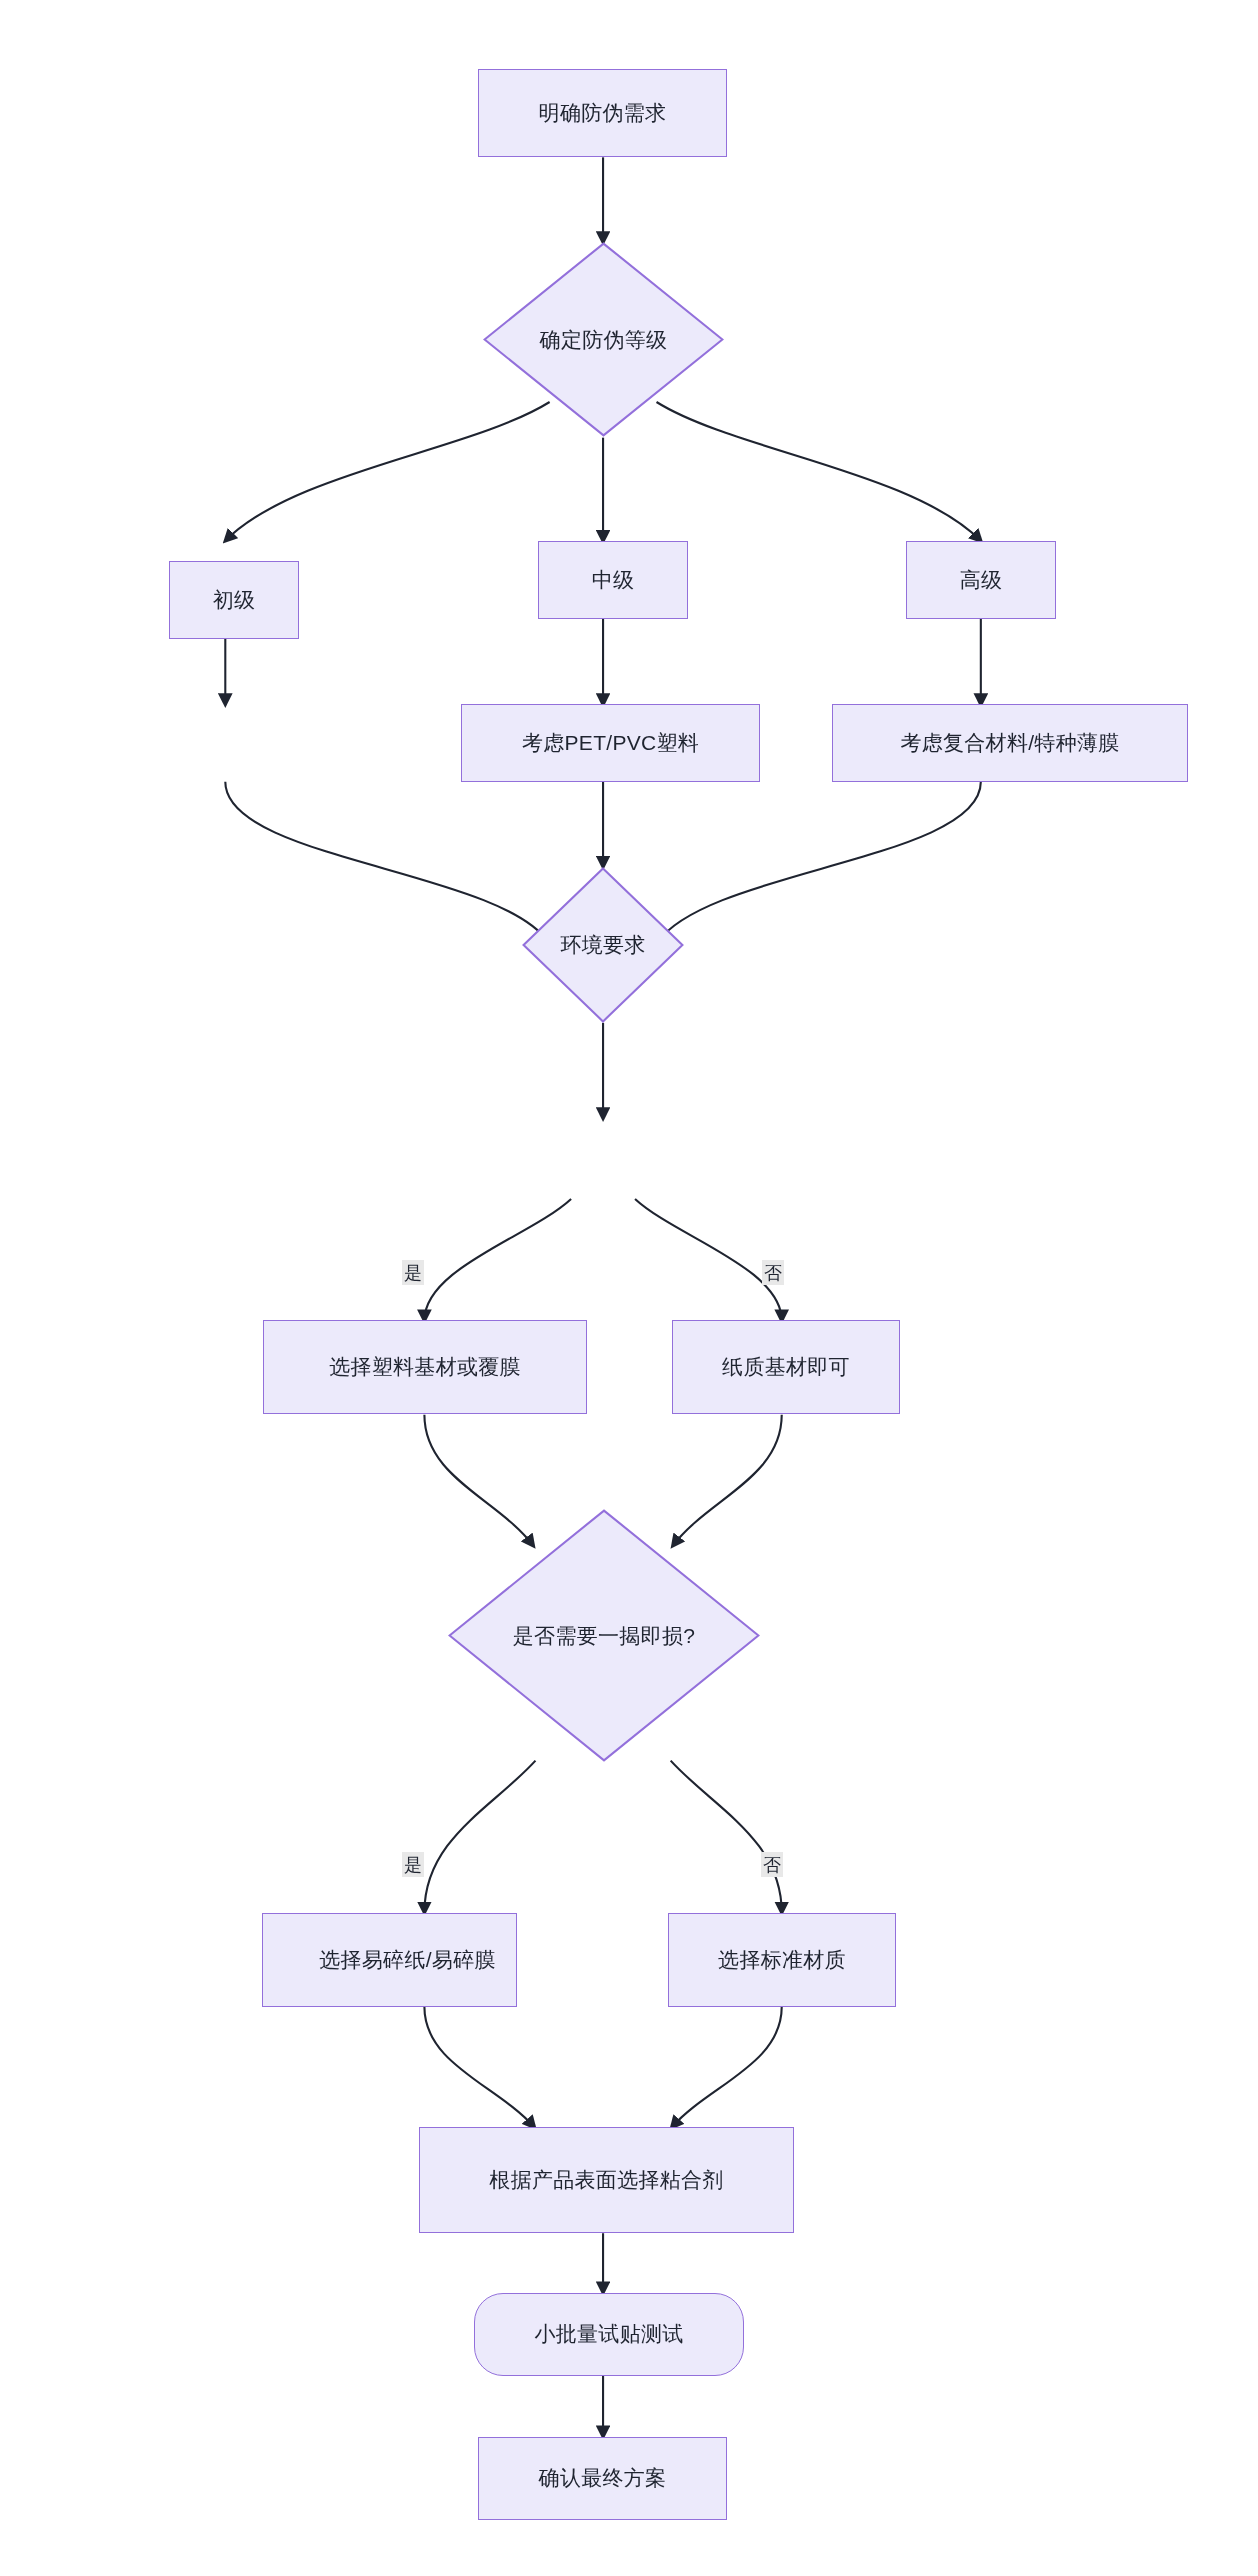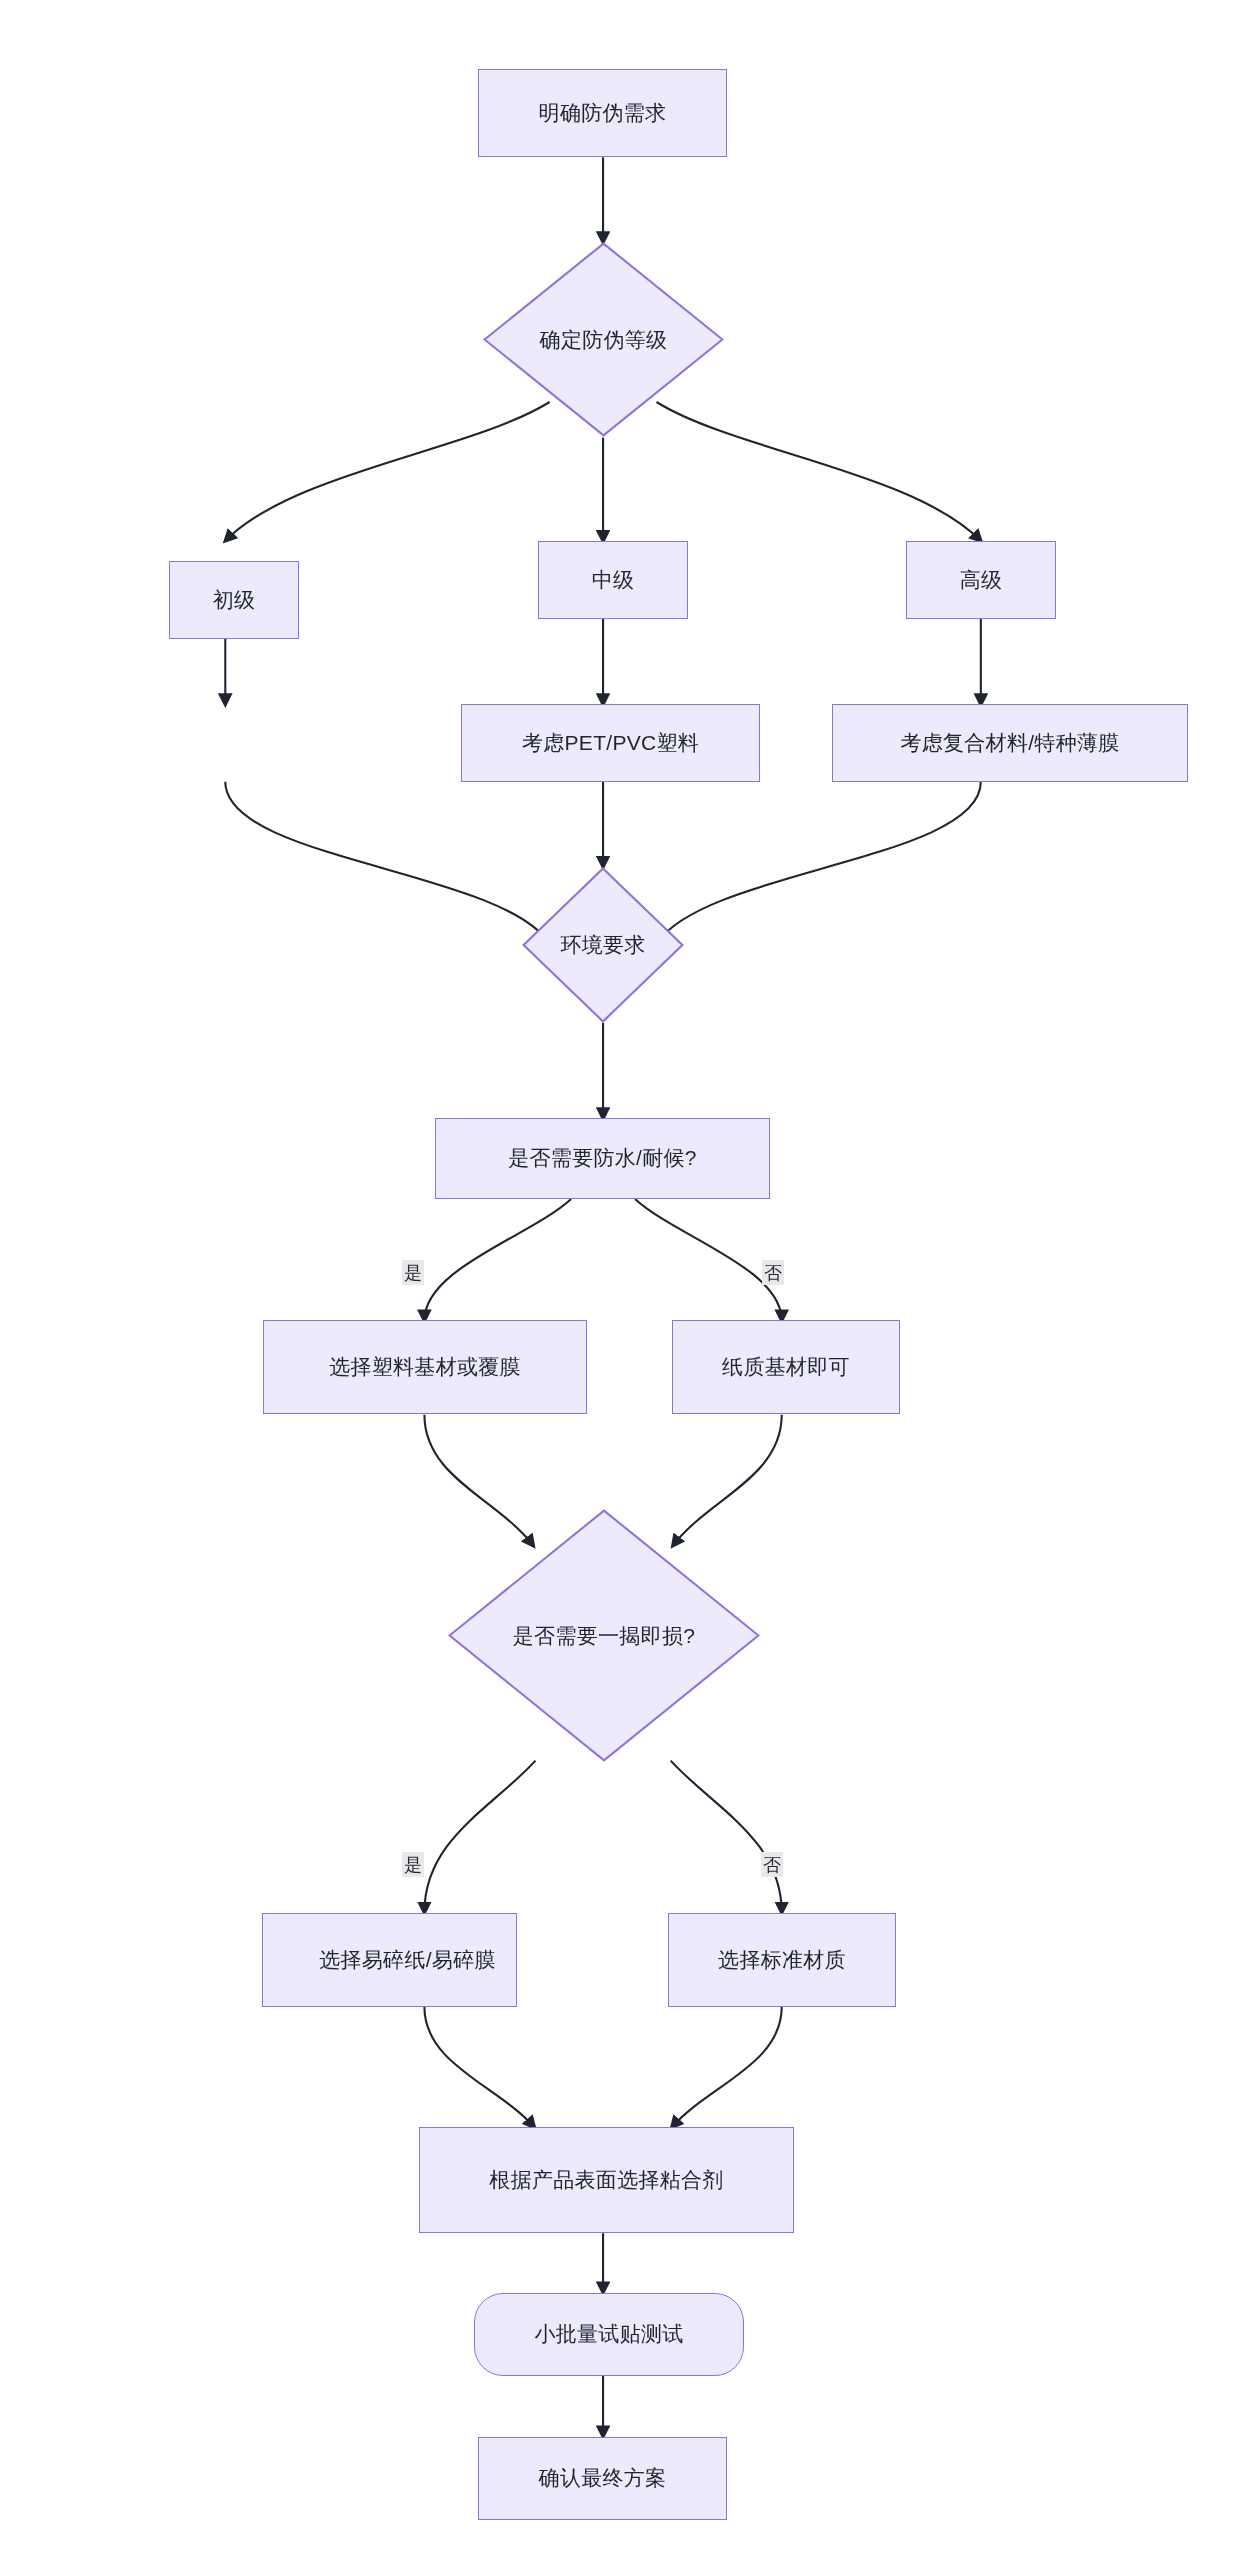--- a/index.html
+++ b/index.html
@@ -164,23 +164,20 @@
     <span class="node-label">考虑复合材料/特种薄膜</span>
   </div>
 
   <div class="diamond-wrap" style="left:522px; top:867px; width:162px; height:156px;">
     <svg class="diamond-shape" viewBox="0 0 310 298" preserveAspectRatio="none">
       <polygon points="155,3 307,149 155,295 3,149" fill="#ECEAFB" stroke="#9370DB" stroke-width="4"></polygon>
     </svg>
     <span class="node-label">环境要求</span>
   </div>
 
-  <div class="node process" style="left:435px; top:1118px; width:335px; height:81px;">
-    <span class="node-label">是否需要防水/耐候?</span>
-  </div>
 
   <div class="edge-label" style="left:402px; top:1260px;">
     <span>是</span>
   </div>
 
   <div class="edge-label" style="left:762px; top:1260px;">
     <span>否</span>
   </div>
 
   <div class="node process" style="left:263px; top:1320px; width:324px; height:94px;">

